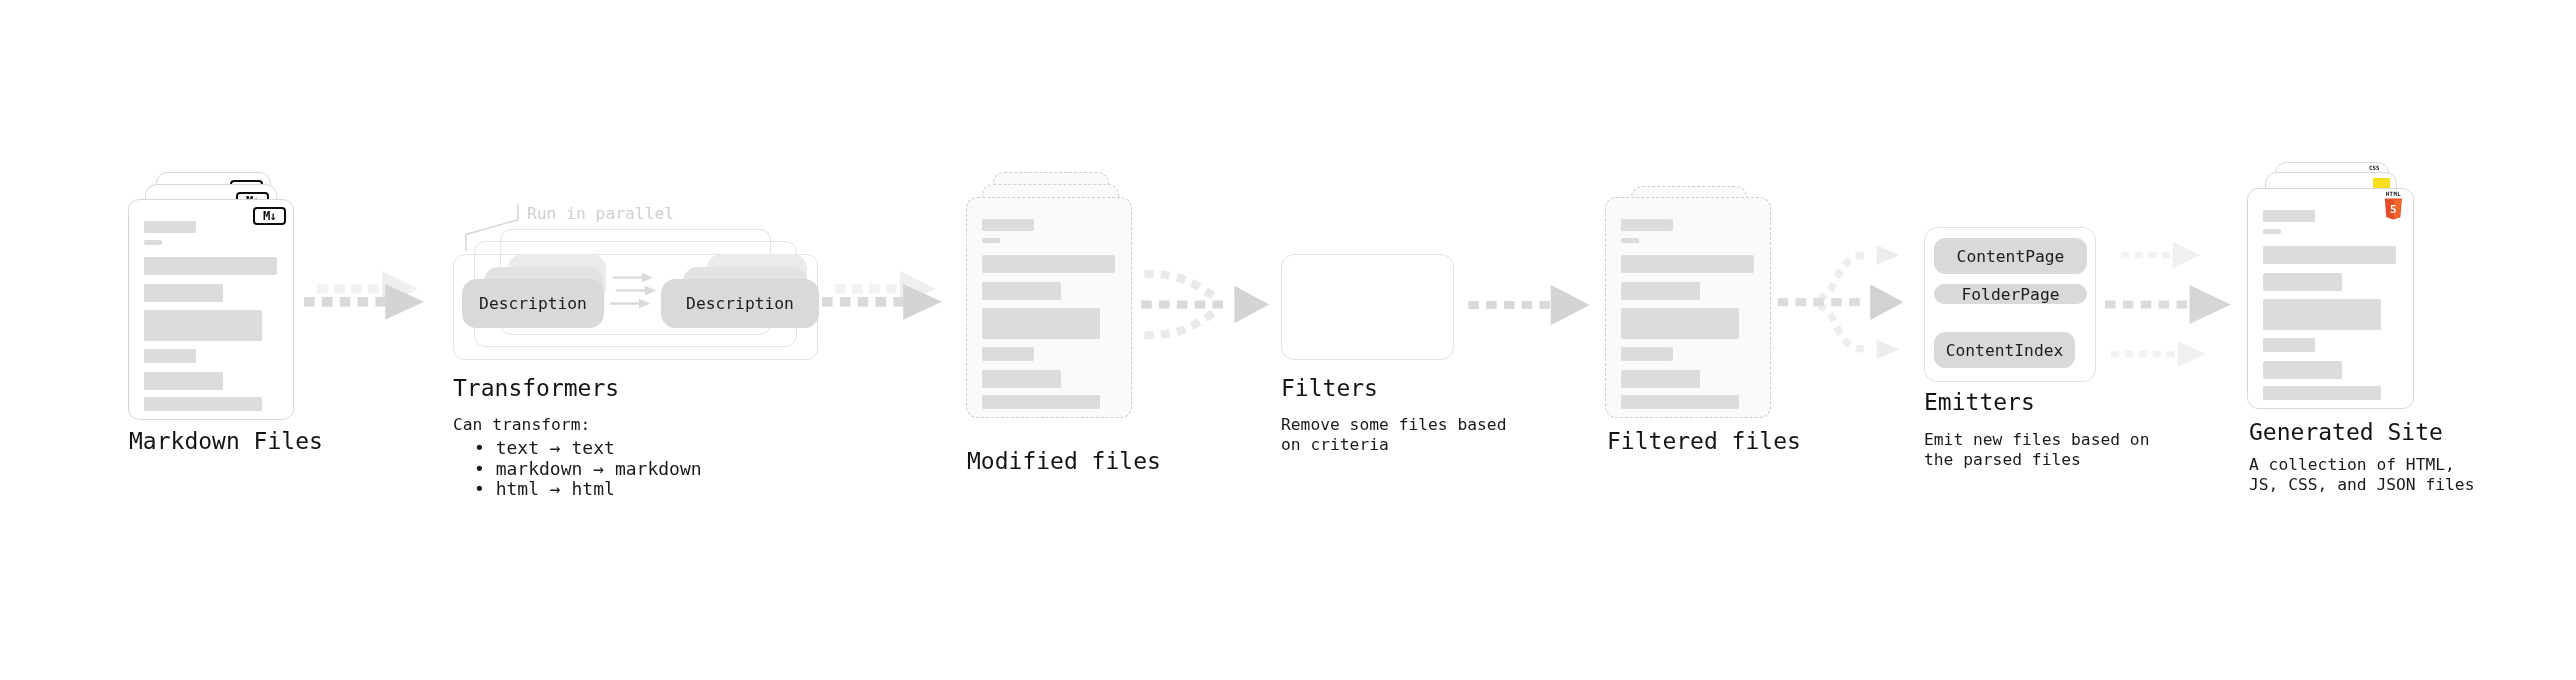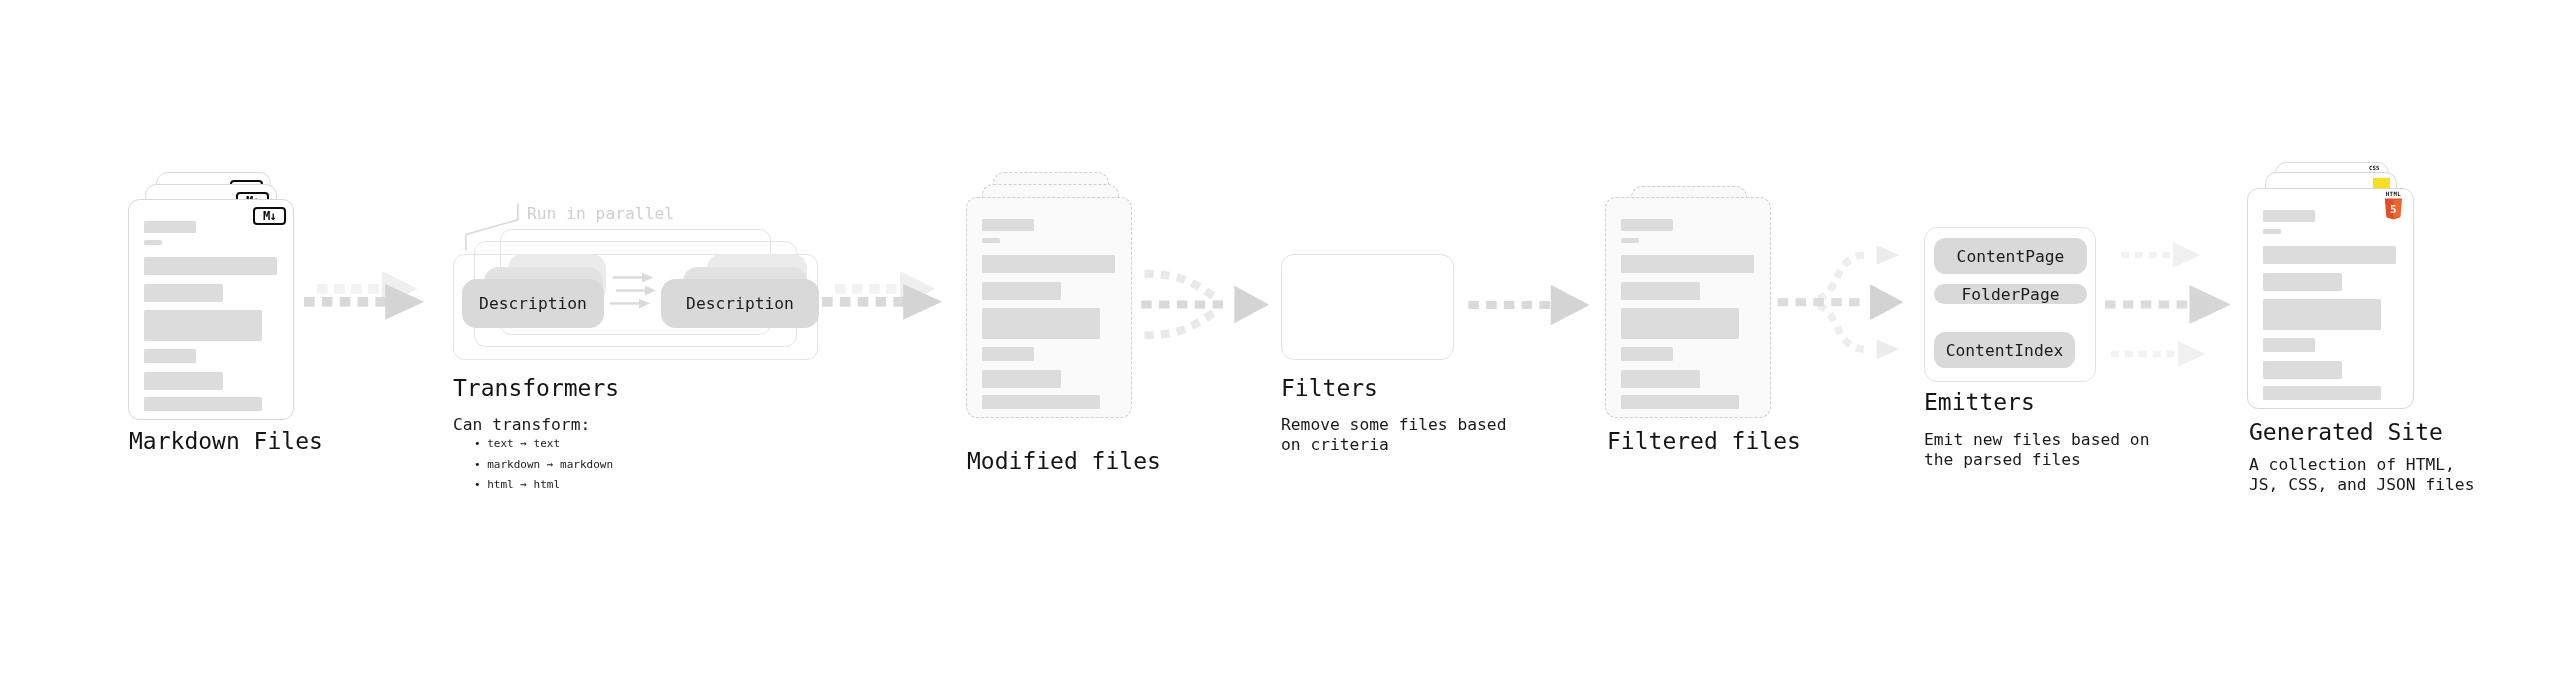--- a/index.html
+++ b/index.html
@@ -37,21 +37,21 @@
   .pill{position:absolute;background:#d9d9d9;border-radius:14.6px;display:flex;align-items:center;justify-content:center;
         font-size:16.3px;color:#1b1b1b;white-space:nowrap;}
   .pill.small{border-radius:11.4px;}
   .ghost{position:absolute;border-radius:14.6px;}
   .g2{background:#e2e2e2;} .g3{background:#ebebeb;}
 
   
   .title{position:absolute;font-size:23px;color:#141414;white-space:nowrap;}
   .subtitle{position:absolute;font-size:16.3px;line-height:20.3px;color:#1a1a1a;white-space:pre-line;}
   .annotation{position:absolute;font-size:16.3px;color:#cfcfcf;white-space:nowrap;}
-  .bullet{position:absolute;font-size:11px;color:#1a1a1a;white-space:nowrap;}
+  .bullet{position:absolute;font-size:18px;color:#1a1a1a;white-space:nowrap;}
   svg{position:absolute;display:block;overflow:visible;}
 </style>
 </head>
 <body>
 
 <div class="canvas">
 
   <div class="card" style="left:156px;top:172px;width:115px;height:221px;">
     <div class="badge-md">M↓</div>
   </div>

